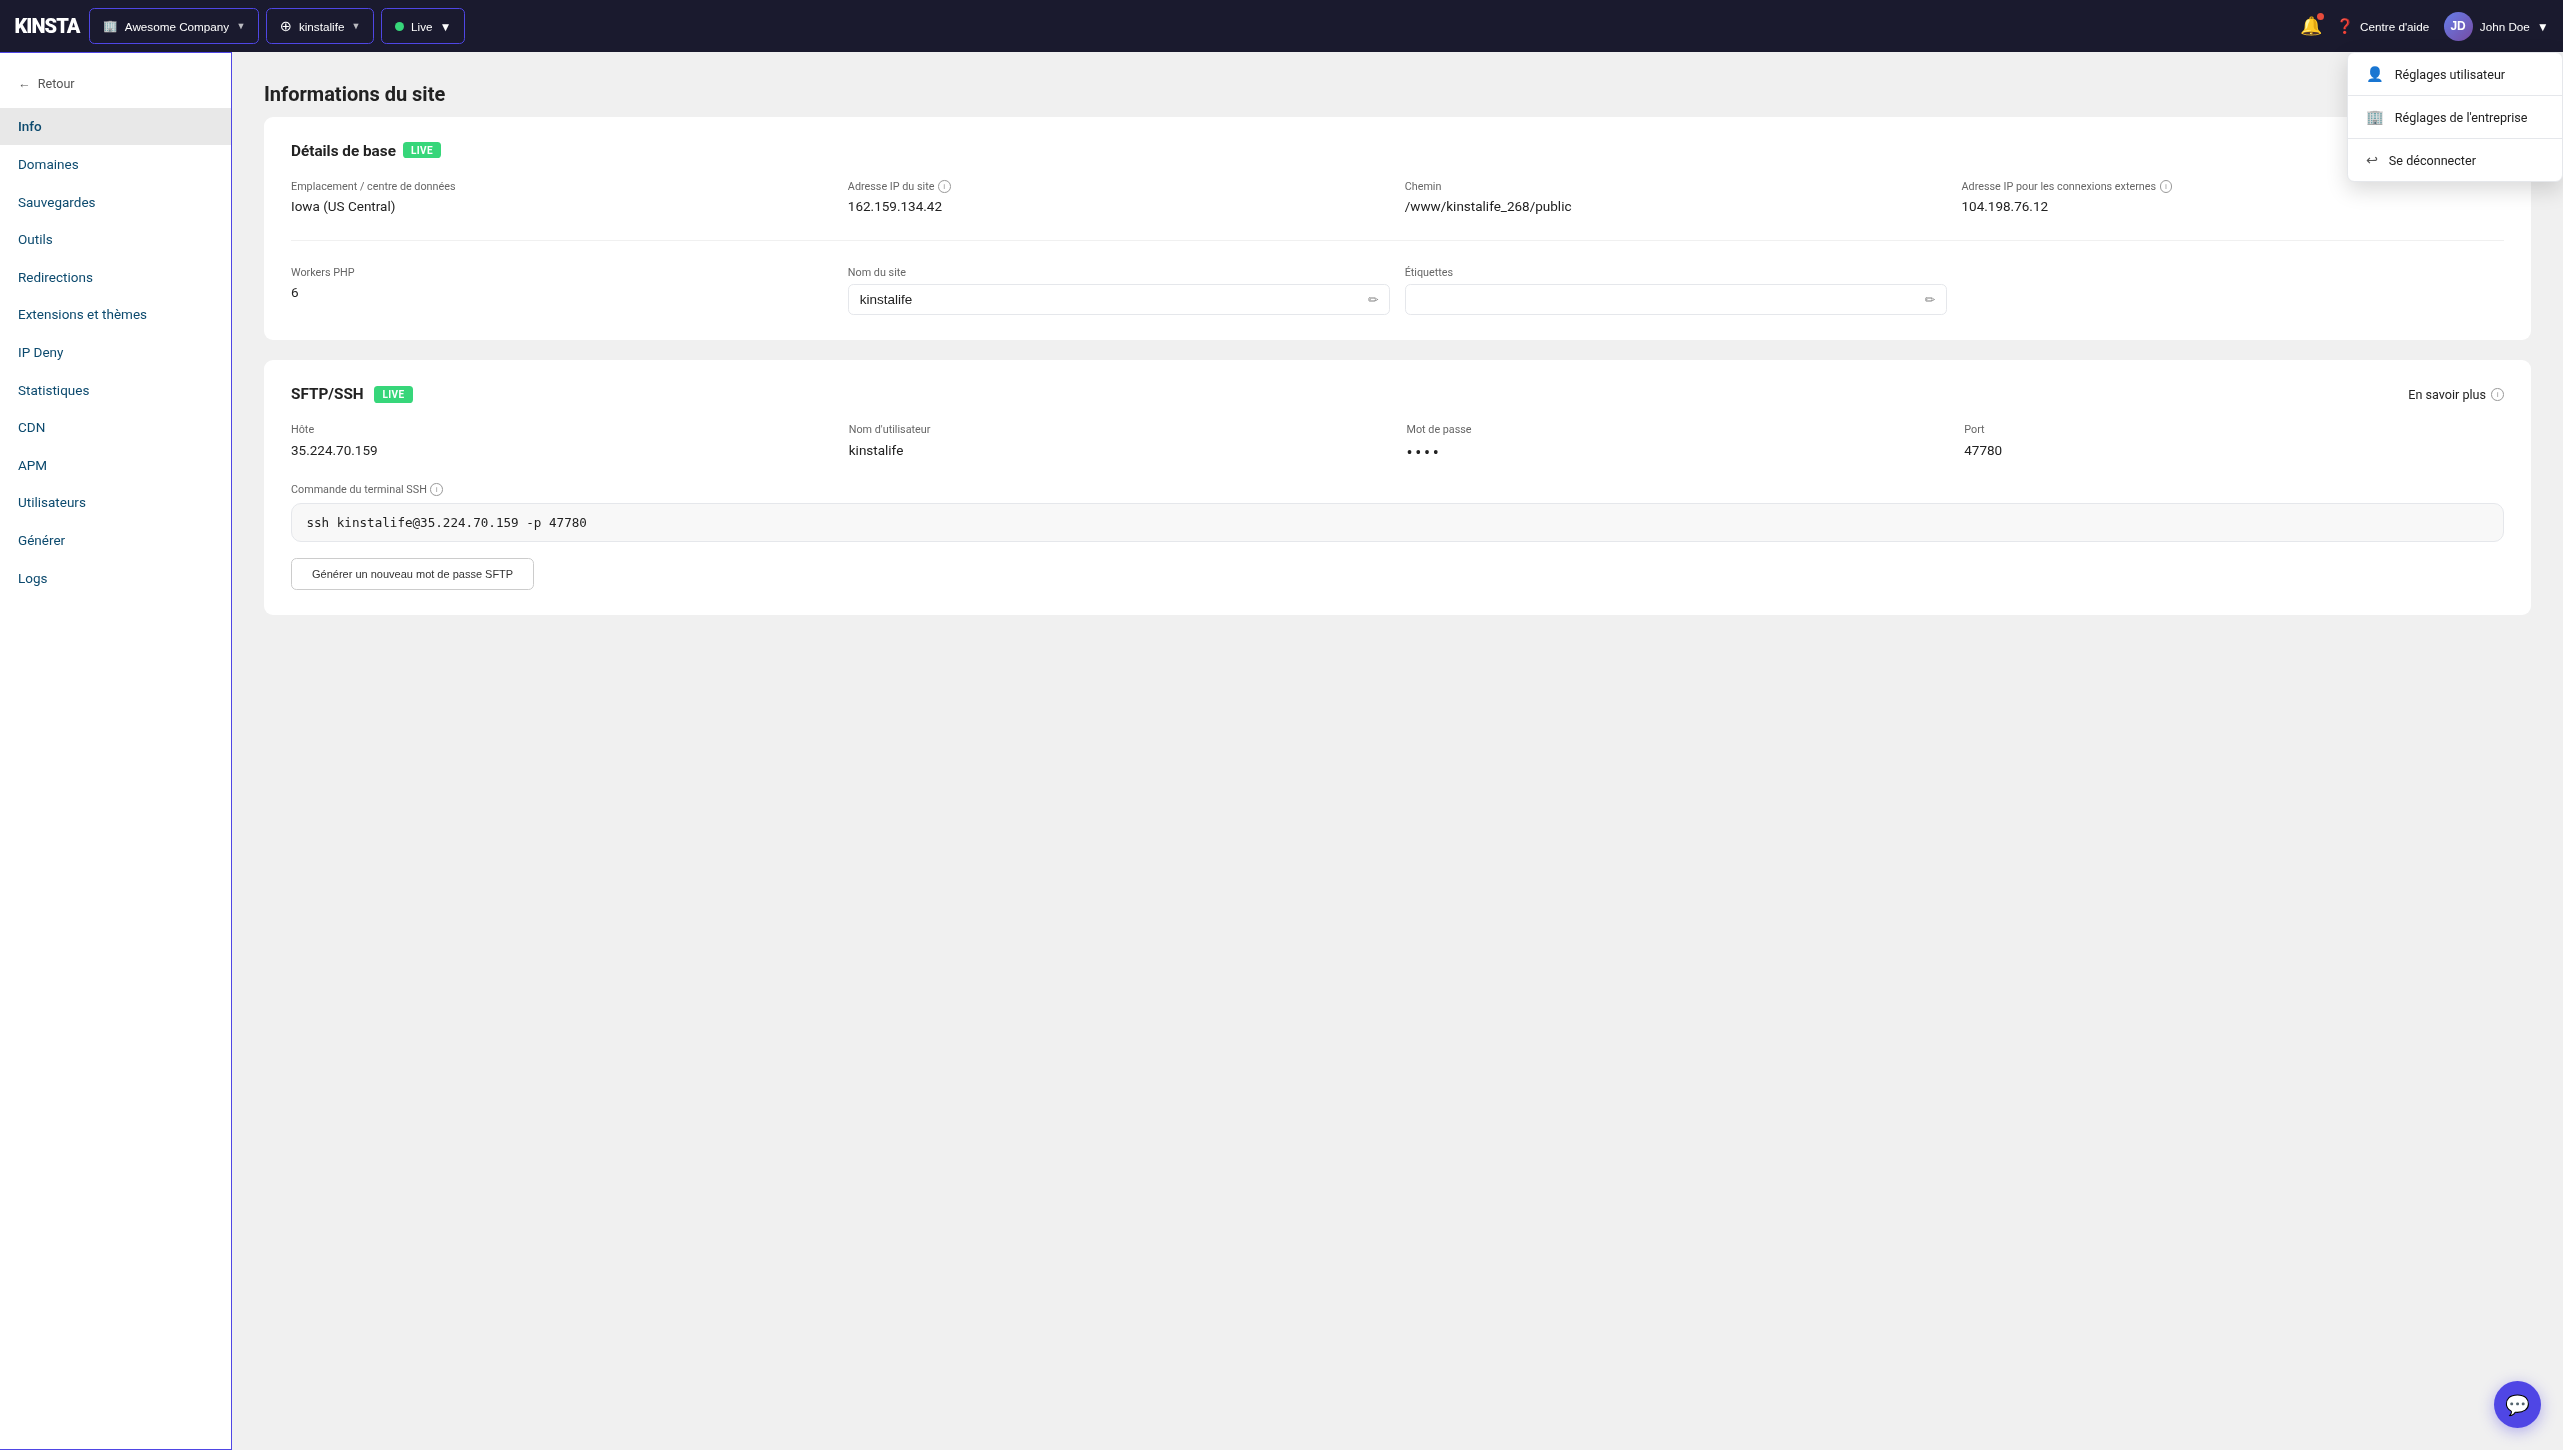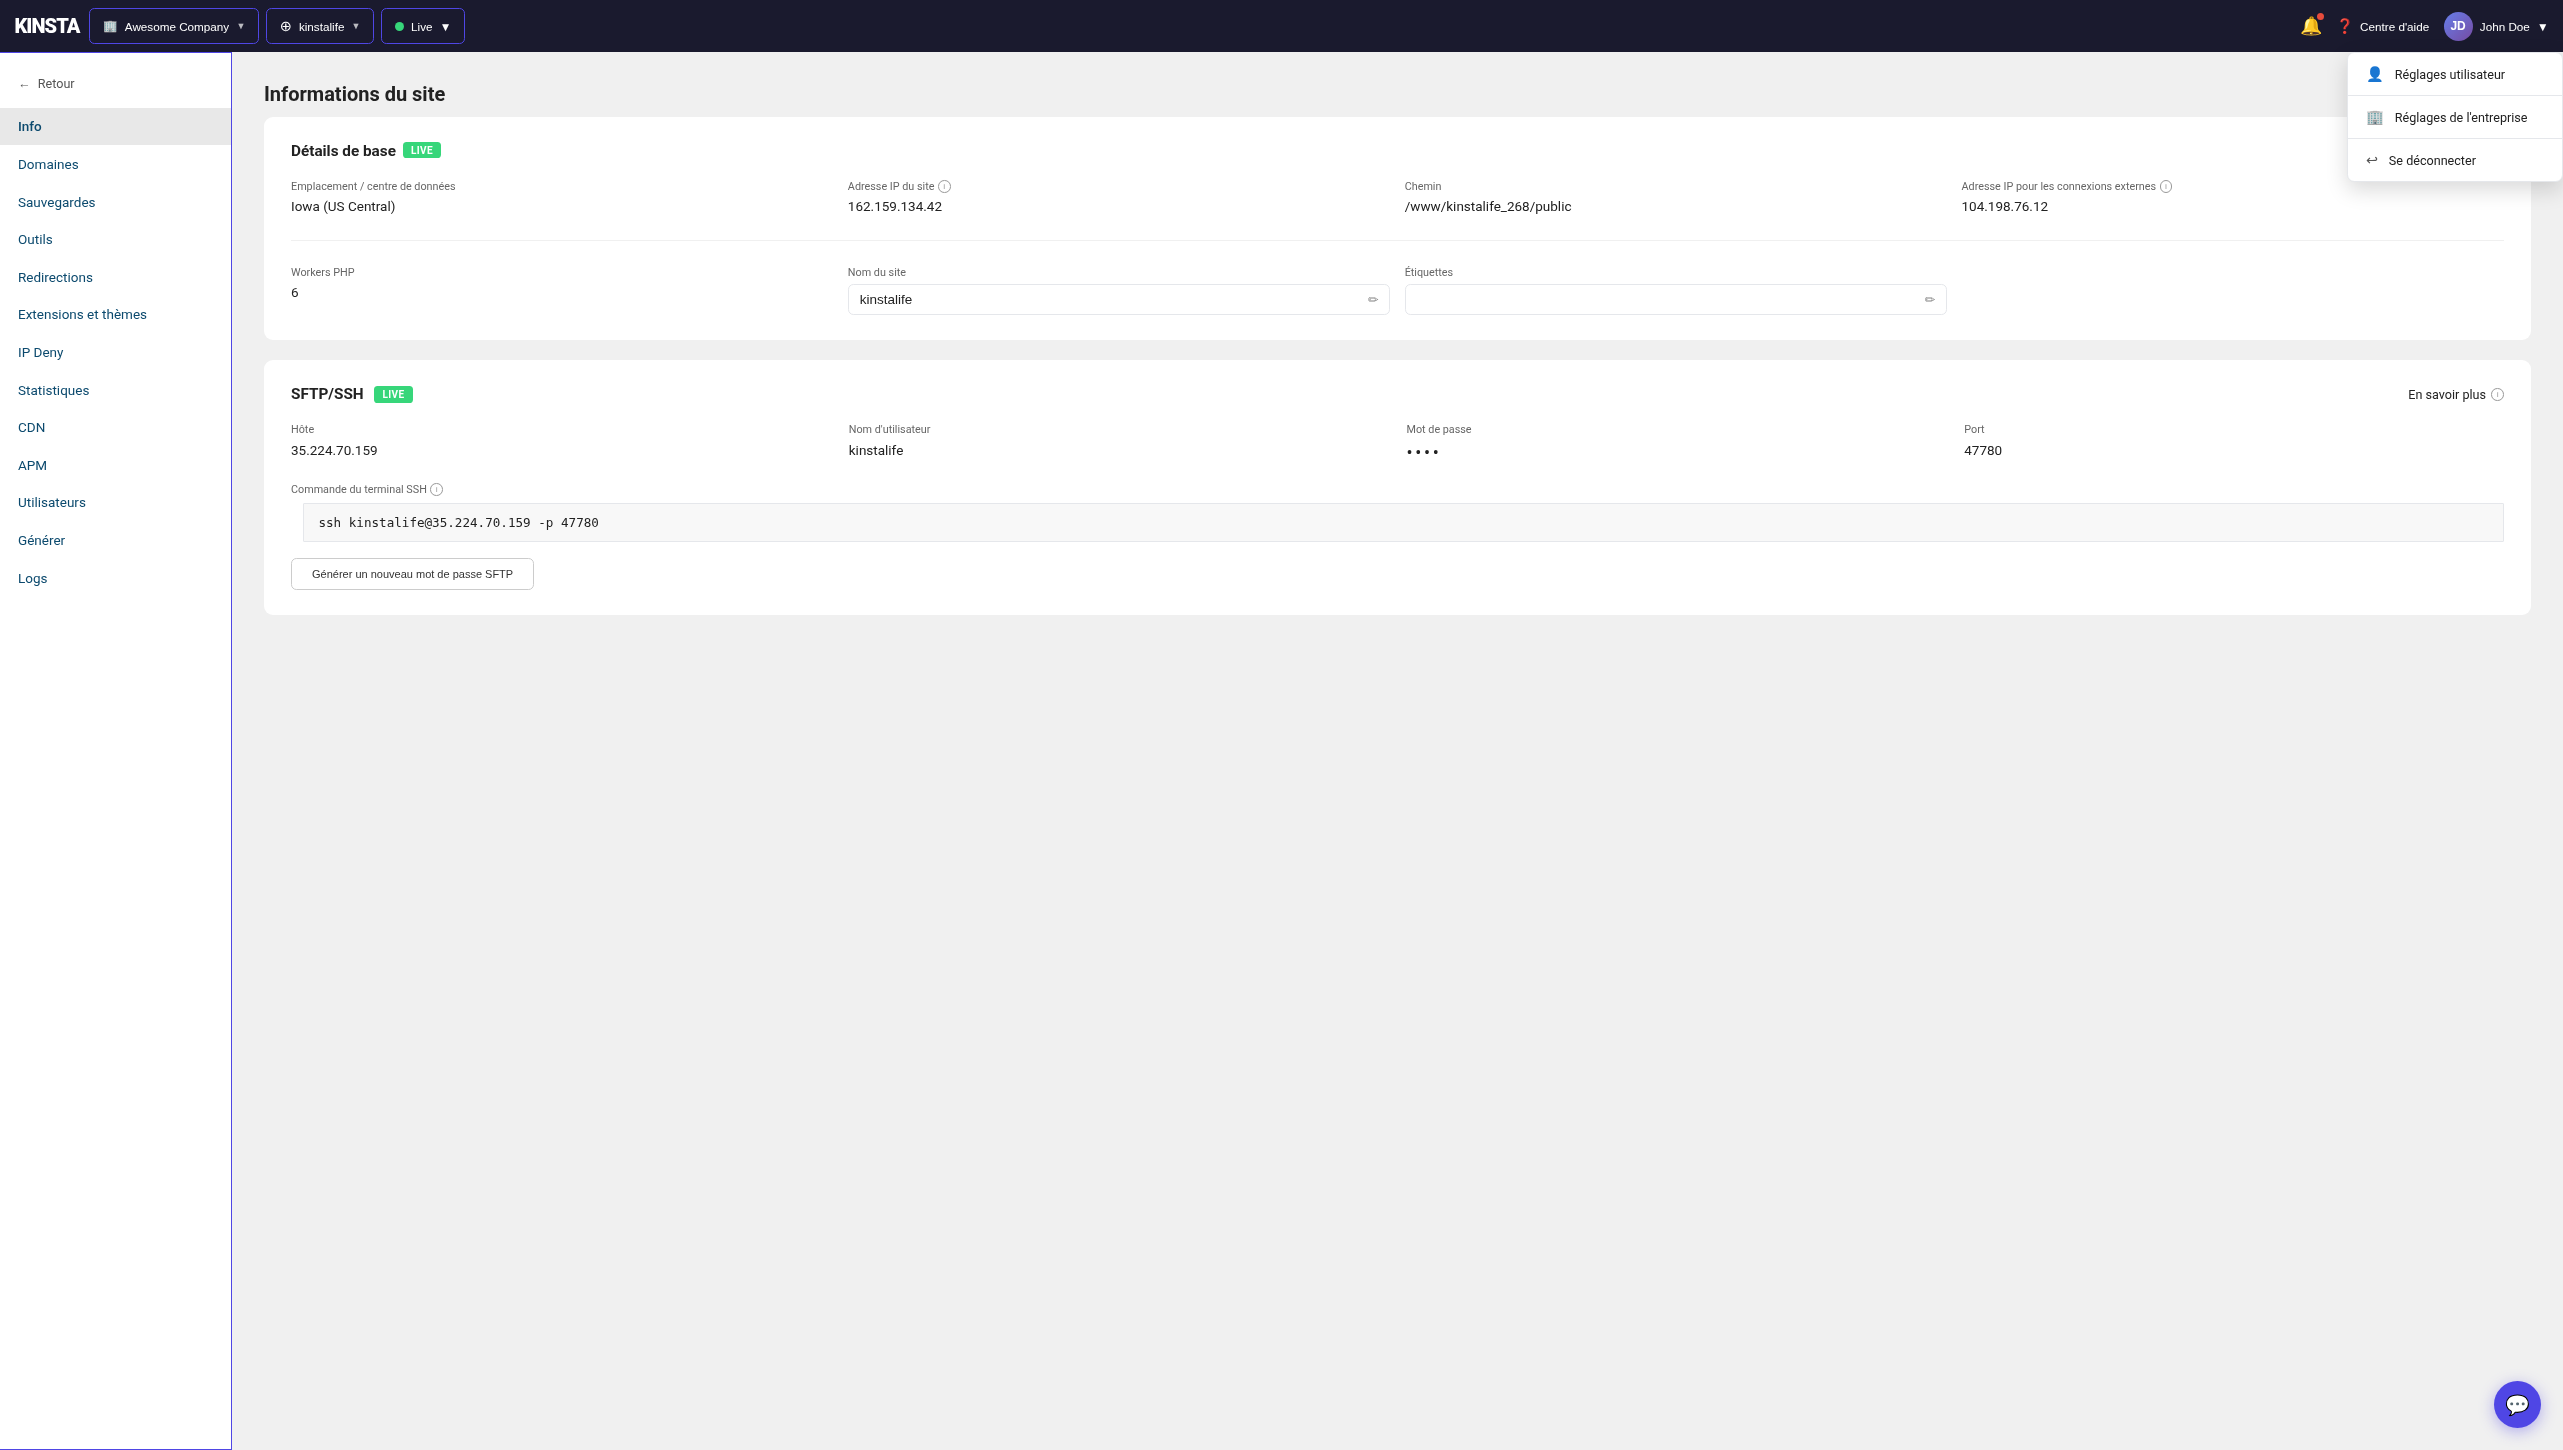--- a/index.html
+++ b/index.html
@@ -90,22 +90,22 @@
     .info-divider { grid-column: 1/-1; height: 0.9px; background: #f0f0f0; margin: 3.6px 0; }
 
     
     .sftp-grid { display: grid; grid-template-columns: repeat(4, 1fr); gap: 18px; }
     .sftp-item label { font-size: 10.8px; color: #666; margin-bottom: 5.4px; display: block; }
     .sftp-item .value { font-size: 13.5px; color: #222; }
     .sftp-dots { font-size: 18px; letter-spacing: 2.7px; color: #222; }
     .ssh-section { margin-top: 20px; }
     .ssh-label { font-size: 10.8px; color: #666; margin-bottom: 7.2px; display: flex; align-items: center; gap: 3.6px; }
     .ssh-command {
-      background: #f8f8f8; border: 0.9px solid #e5e7eb; border-radius: 1px; padding: 10.8px 14.4px;
-      font-family: monospace; font-size: 12.6px; color: #222; margin-bottom: 16px; margin-left: 12px;
+      background: #f8f8f8; border: 0.9px solid #e5e7eb; border-radius: 10px; padding: 10.8px 14.4px;
+      font-family: monospace; font-size: 12.6px; color: #222; margin-bottom: 16px;
     }
     .generate-btn {
       border: 1.3px solid #ccc; background: #fff; border-radius: 5.4px; padding: 9px 20px;
       cursor: pointer; font-size: 11px; color: #333;
     }
 
     
     .chat-fab {
       position: fixed; bottom: 21.6px; right: 21.6px; width: 47px; height: 47px; background: #4f46e5; border-radius: 50%;
       display: flex; align-items: center; justify-content: center; cursor: pointer; box-shadow: 0 3.6px 14.4px rgba(79,70,229,0.4);

